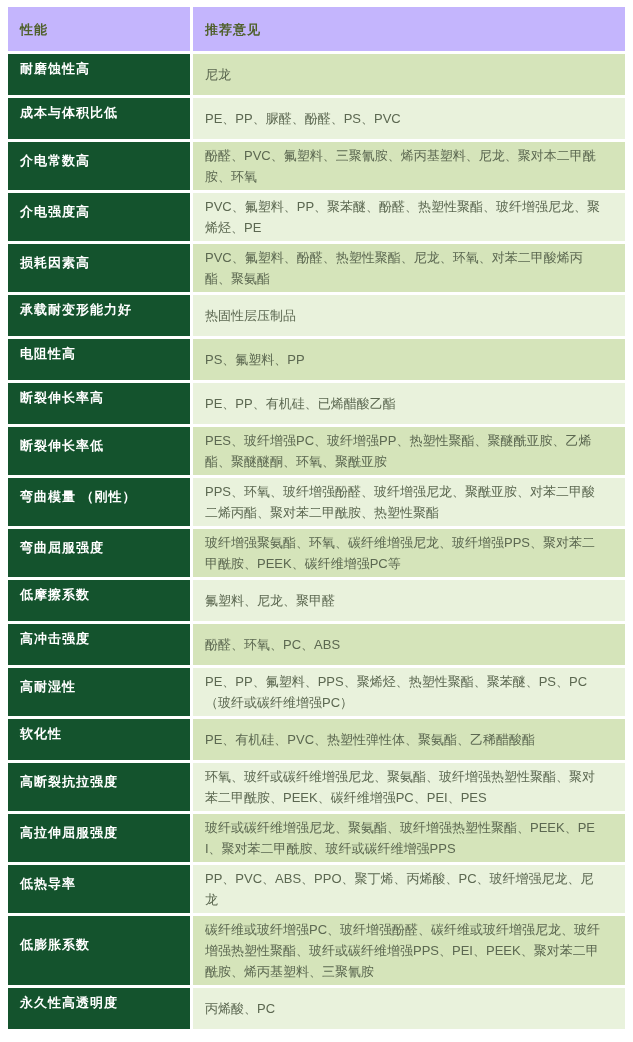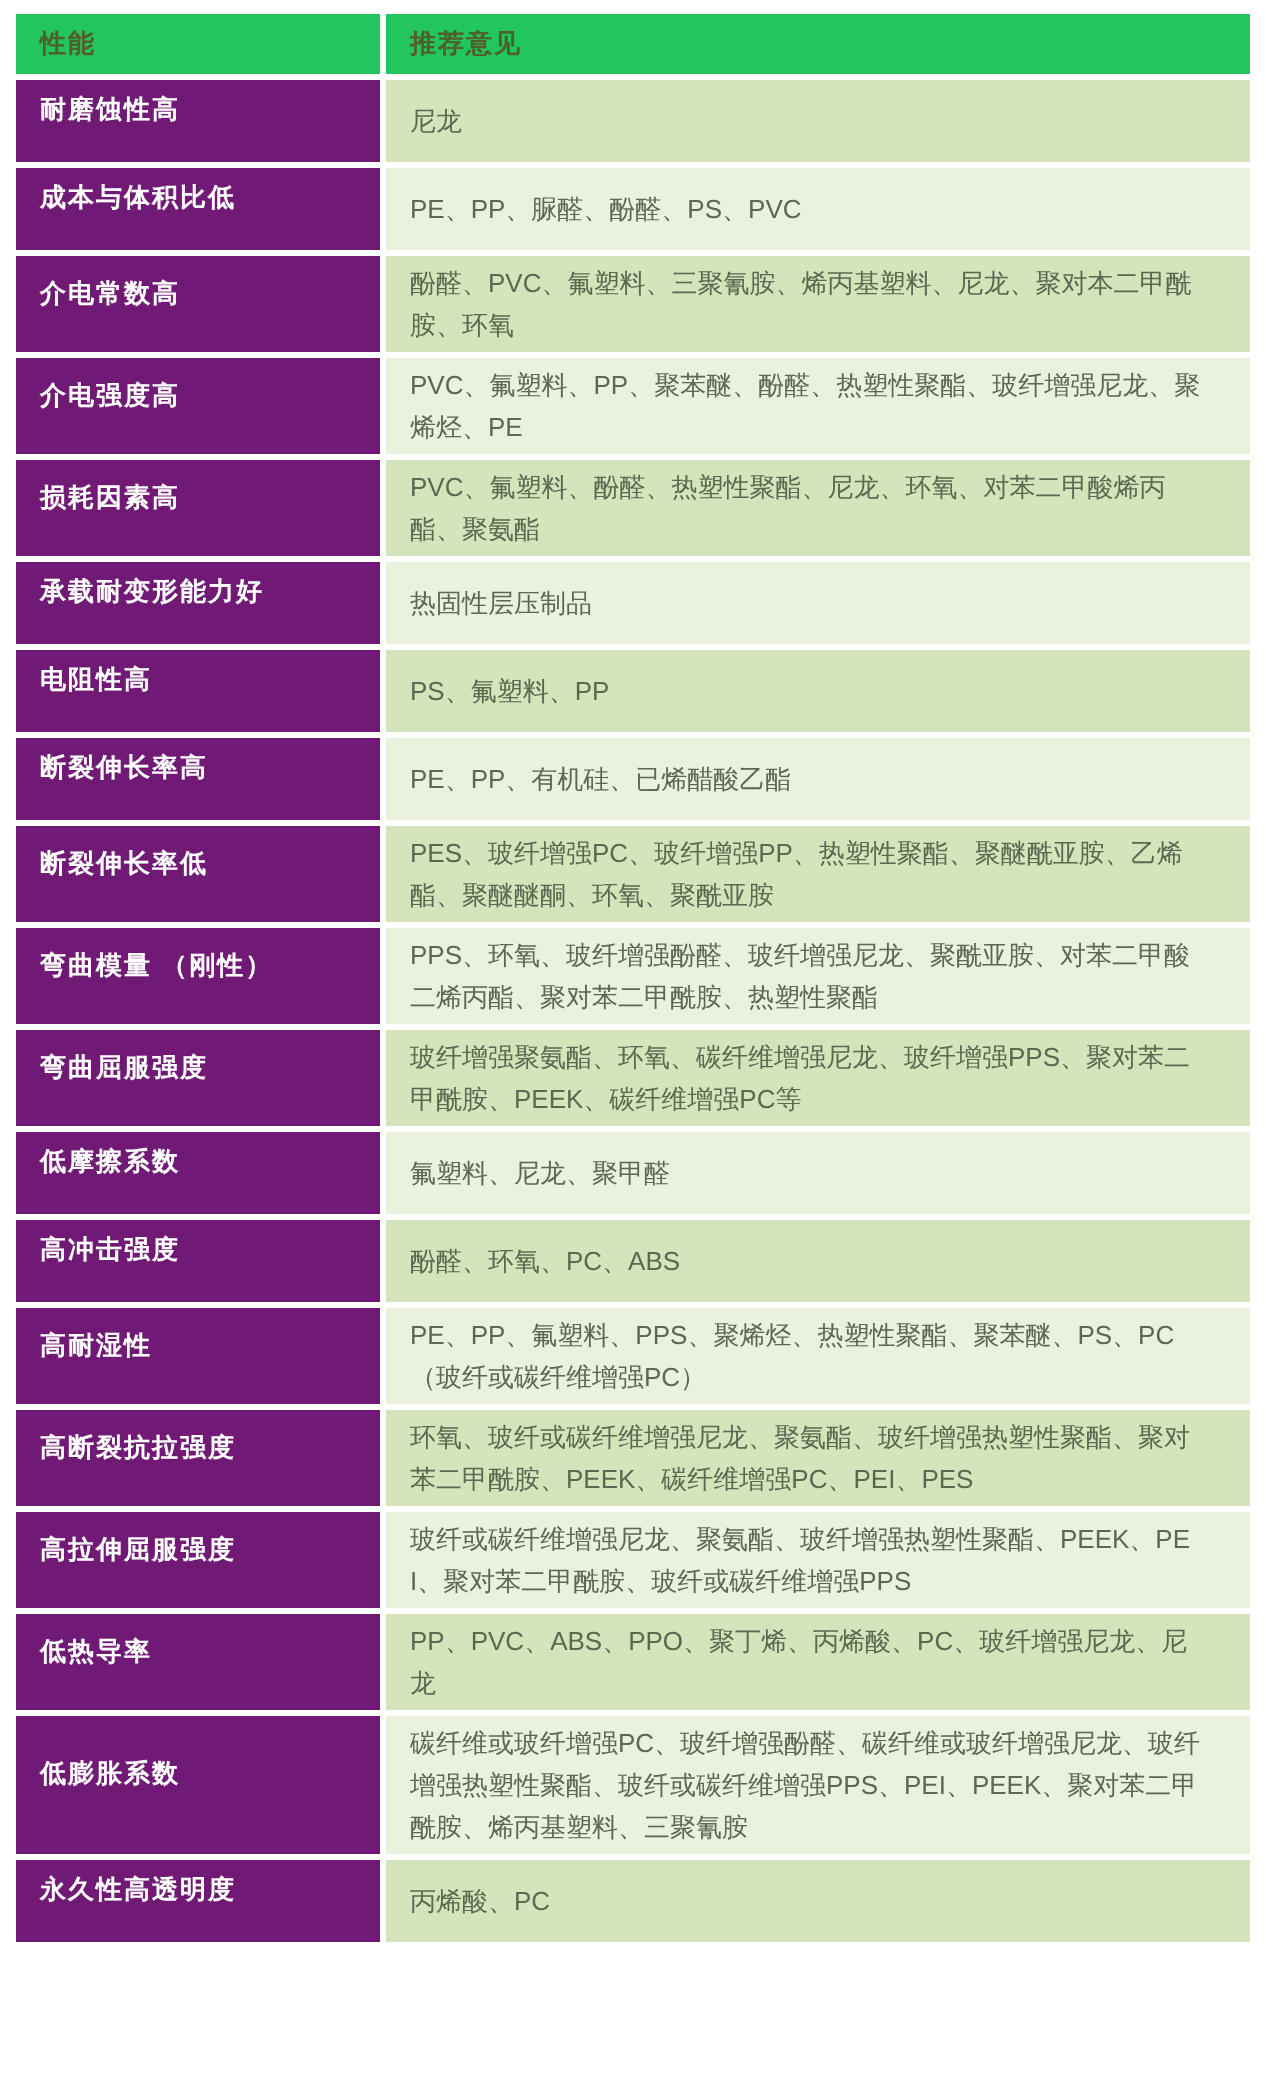--- a/index.html
+++ b/index.html
@@ -25,33 +25,32 @@
   table.materials th,
   table.materials td {
     font-size: 13px;
     line-height: 21px;
     vertical-align: middle;
     box-sizing: border-box;
     word-break: break-all;
   }
   
   th.hdr {
-    background: #22c55e;
+    background: #c4b5fd;
     color: #50602c;
     font-weight: bold;
     text-align: left;
-    height: 30px;
+    height: 44px;
     padding: 4px 6px 4px 12px;
     letter-spacing: 1px;
-    font-family: Liberation Mono, monospace;
   }
   th.hdr.prop-col { width: 182px; }
   
   td.prop {
-    background: #701a75;
+    background: #14532d;
     color: #ffffff;
     font-weight: bold;
     padding: 4px 6px 16px 12px;
     letter-spacing: 1px;
   }
   
   td.rec {
     background: #e9f2dc;
     color: #5c6851;
     padding: 3px 20px 3px 12px;
@@ -123,20 +122,24 @@
   </tr>
         <tr>
     <td class="prop">高冲击强度</td>
     <td class="rec">酚醛、环氧、PC、ABS</td>
   </tr>
         <tr>
     <td class="prop">高耐湿性</td>
     <td class="rec">PE、PP、氟塑料、PPS、聚烯烃、热塑性聚酯、聚苯醚、PS、PC（玻纤或碳纤维增强PC）</td>
   </tr>
         <tr>
+    <td class="prop">软化性</td>
+    <td class="rec">PE、有机硅、PVC、热塑性弹性体、聚氨酯、乙稀醋酸酯</td>
+  </tr>
+        <tr>
     <td class="prop">高断裂抗拉强度</td>
     <td class="rec">环氧、玻纤或碳纤维增强尼龙、聚氨酯、玻纤增强热塑性聚酯、聚对苯二甲酰胺、PEEK、碳纤维增强PC、PEI、PES</td>
   </tr>
         <tr>
     <td class="prop">高拉伸屈服强度</td>
     <td class="rec">玻纤或碳纤维增强尼龙、聚氨酯、玻纤增强热塑性聚酯、PEEK、PEI、聚对苯二甲酰胺、玻纤或碳纤维增强PPS</td>
   </tr>
         <tr>
     <td class="prop">低热导率</td>
     <td class="rec">PP、PVC、ABS、PPO、聚丁烯、丙烯酸、PC、玻纤增强尼龙、尼龙</td>

